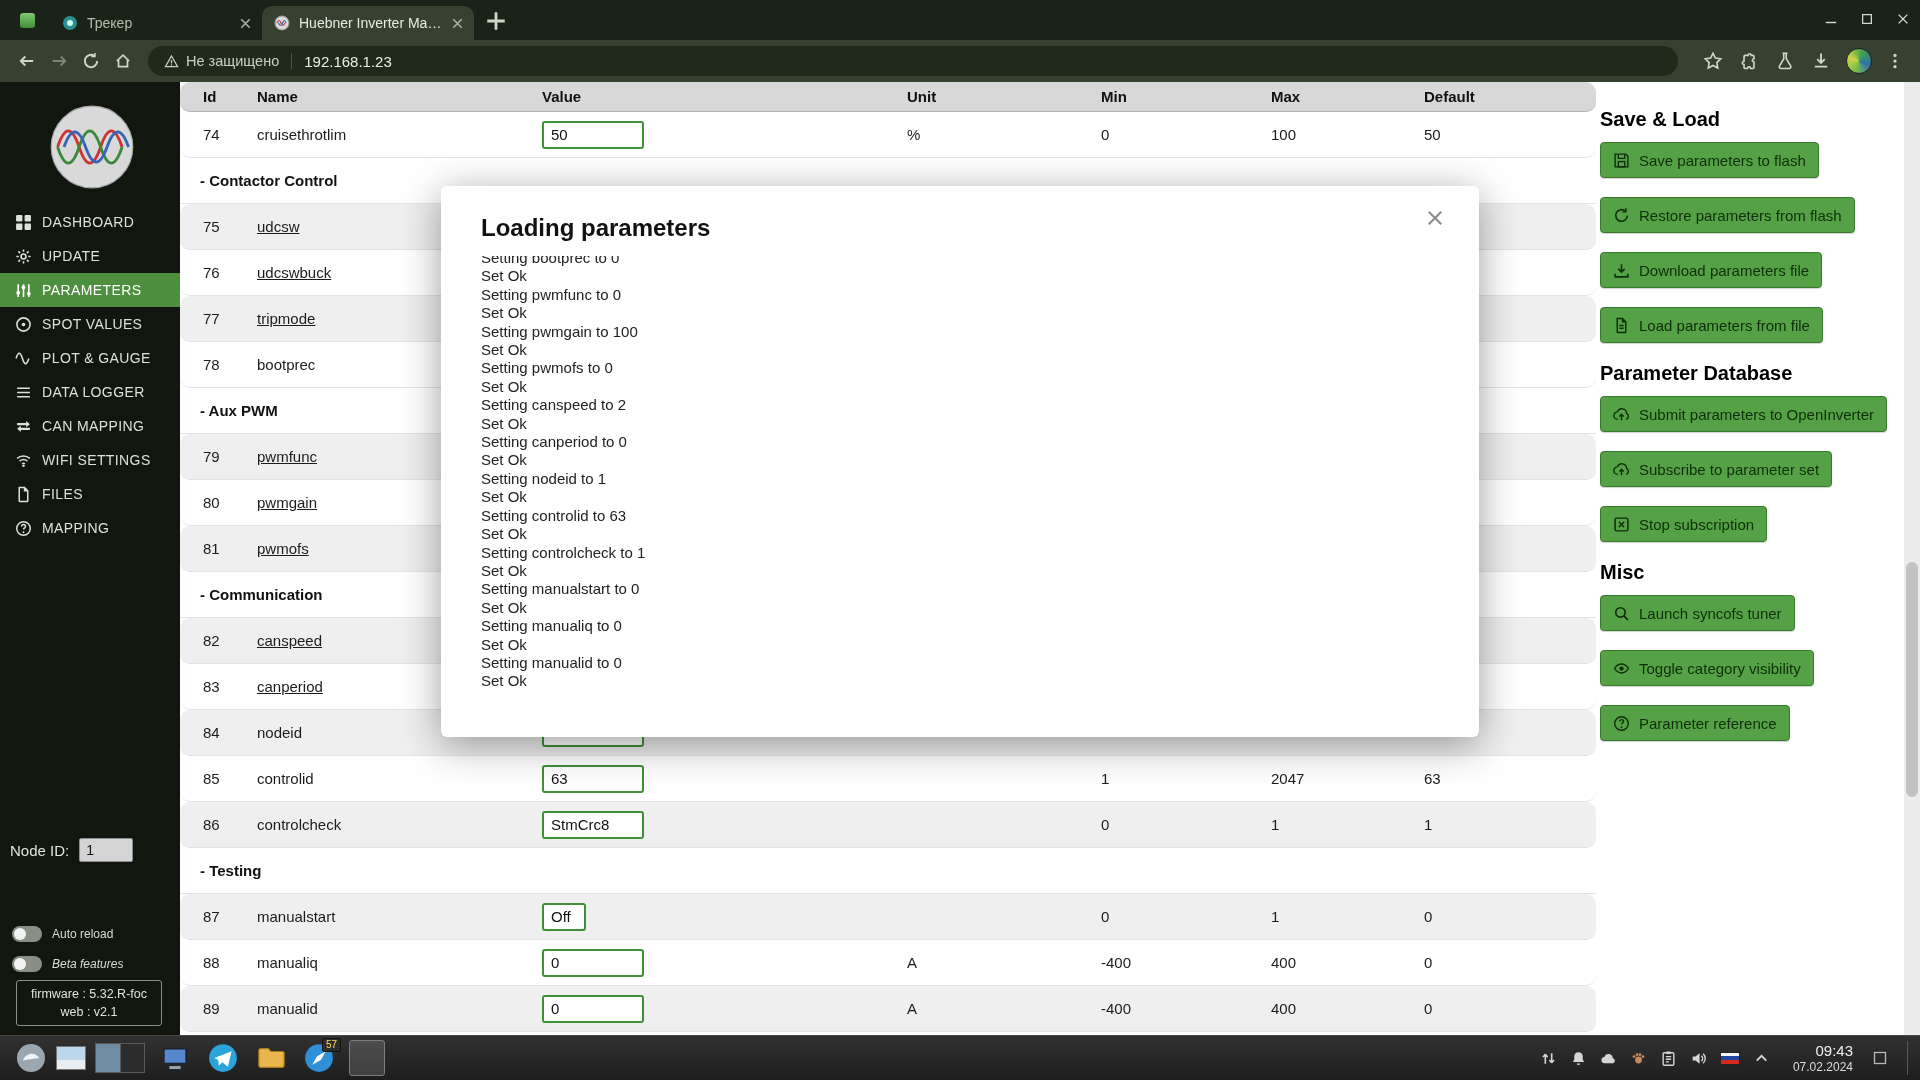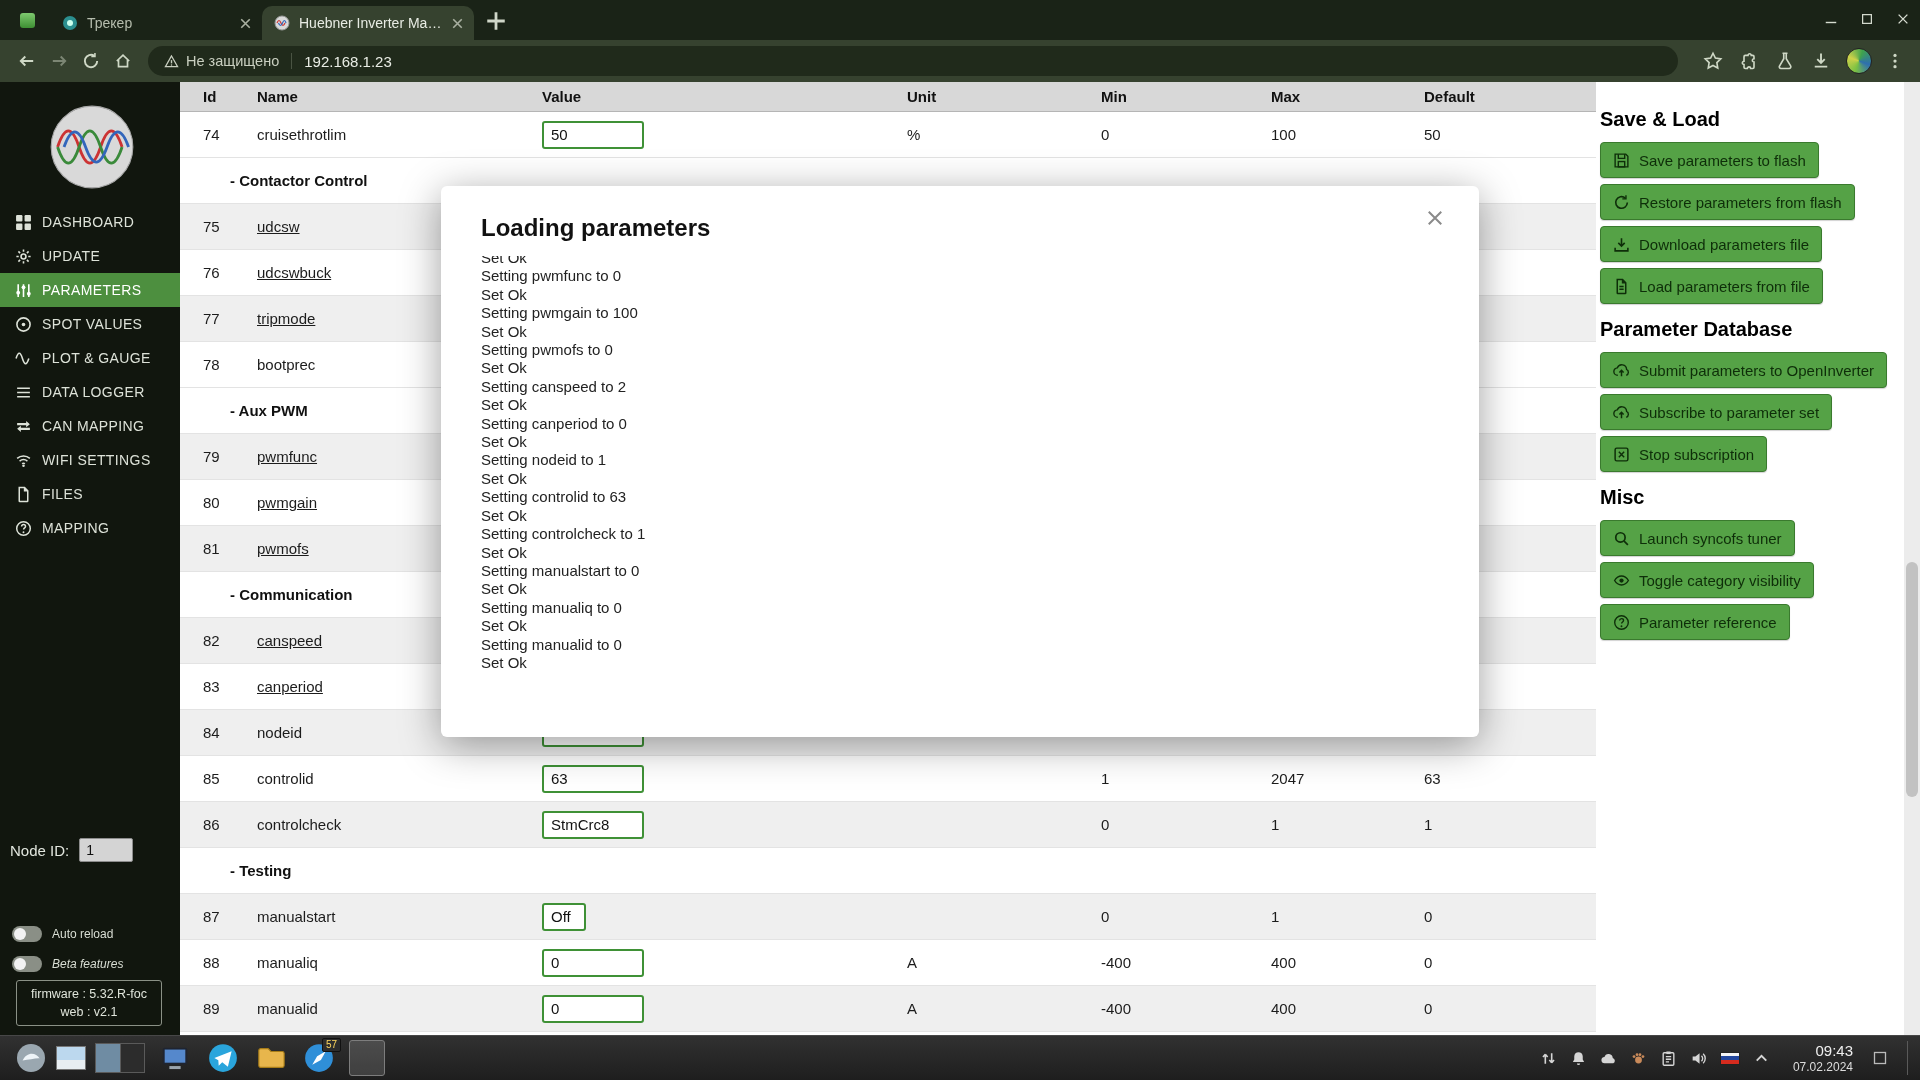--- a/index.html
+++ b/index.html
@@ -52,37 +52,37 @@
                   padding:0 6px; font-size:14px; color:#111; }
   .toggle-row { position:absolute; left:12px; display:flex; align-items:center; gap:10px; }
   .toggle-pill { width:30px; height:16px; border-radius:8px; background:#8a8f86; position:relative; }
   .toggle-pill .knob { position:absolute; left:2px; top:2px; width:12px; height:12px; border-radius:50%; background:#f2f2f2; }
   .toggle-label { font-size:12px; color:#d9ded4; }
   .fw-box { position:absolute; top:898px; left:16px; width:146px; min-height:42px; border:1px solid #8b9186;
             border-radius:3px; padding:4px 4px; text-align:center; font-size:12.5px; line-height:1.45; color:#dfe4da; }
 
   
   .content { position:absolute; left:180px; top:0; bottom:0; width:1416px; overflow:hidden; }
-  .grid-cols { display:grid; grid-template-columns:54px 285px 365px 194px 170px 153px 1fr; padding-left:23px; align-items:center; }
+  .grid-cols { display:grid; grid-template-columns:54px 285px 365px 194px 170px 153px 1fr; padding-left:23px; align-items:center;border-radius:10px; }
   .thead { height:30px; background:#d8d8d8; border-bottom:1px solid #b5b5b5; font-weight:bold; font-size:15px; color:#111; }
   .trow { height:46px; border-bottom:1px solid #e3e3e3; font-size:15px; color:#1c1c1c; background:#fff; }
   .trow.shaded { background:#efefef; }
   .section-row { height:46px; border-bottom:1px solid #e3e3e3; display:flex; align-items:center;
-                 padding-left:50px; font-size:15px; font-weight:bold; color:#111; background:#fff; }
+                 padding-left:20px; font-size:15px; font-weight:bold; color:#111; background:#fff; }
   .pname.plink { text-decoration:underline; }
   .param-input { width:102px; height:28px; border:2px solid #3f9136; border-radius:3px; background:#fff;
                  font-size:15px; padding:0 7px; color:#111; font-family:inherit; }
   .param-input.narrow { width:44px; }
 
   
   .right-panel { position:absolute; left:1600px; top:0; width:302px; padding-top:12px; }
   .right-panel h3 { font-size:20px; font-weight:bold; color:#000; margin:14px 0 11px; }
   .rp-btn { display:flex; align-items:center; gap:9px; width:max-content; max-width:300px; height:36px;
             background:#55a246; border:1px solid #3a7a2e; border-radius:4px; color:#0e2e09;
-            padding:0 12px; font-size:15px; margin-bottom:6px; box-shadow:0 1px 1px rgba(0,0,0,.18); }
+            padding:0 12px; font-size:15px; margin-bottom:19px; box-shadow:0 1px 1px rgba(0,0,0,.18); }
   .rp-btn .icon { width:17px; height:17px; flex:0 0 auto; }
 
   .page-scrollbar { position:absolute; right:0; top:0; bottom:0; width:16px; background:#ececec; }
   .page-scrollbar .thumb { position:absolute; left:2px; right:2px; top:480px; height:235px; background:#c2c2c2; border-radius:7px; }
 
   
   .modal { position:absolute; left:441px; top:186px; width:1038px; height:551px; background:#fff;
            border-radius:6px; box-shadow:0 8px 40px rgba(0,0,0,.38); z-index:50; }
   .modal-title { margin:28px 0 0 40px; font-size:24px; font-weight:bold; color:#111; }
   .modal-close { position:absolute; top:22px; right:34px; width:20px; height:20px; color:#8a8a8a; }
@@ -649,20 +649,21 @@
 
   <div class="modal">
     <div class="modal-title">Loading parameters</div>
     <div class="modal-close">
       <svg viewBox="0 0 16 16" fill="none" stroke="currentColor" stroke-width="1.6">
           <path d="M3 3l10 10M13 3L3 13"></path>
         </svg>
     </div>
     <div class="modal-log">
       <div class="log-inner" id="log-inner">
+          <div class="log-line">Setting bootprec to 0</div>
           <div class="log-line">Set Ok</div>
           <div class="log-line">Setting pwmfunc to 0</div>
           <div class="log-line">Set Ok</div>
           <div class="log-line">Setting pwmgain to 100</div>
           <div class="log-line">Set Ok</div>
           <div class="log-line">Setting pwmofs to 0</div>
           <div class="log-line">Set Ok</div>
           <div class="log-line">Setting canspeed to 2</div>
           <div class="log-line">Set Ok</div>
           <div class="log-line">Setting canperiod to 0</div>

